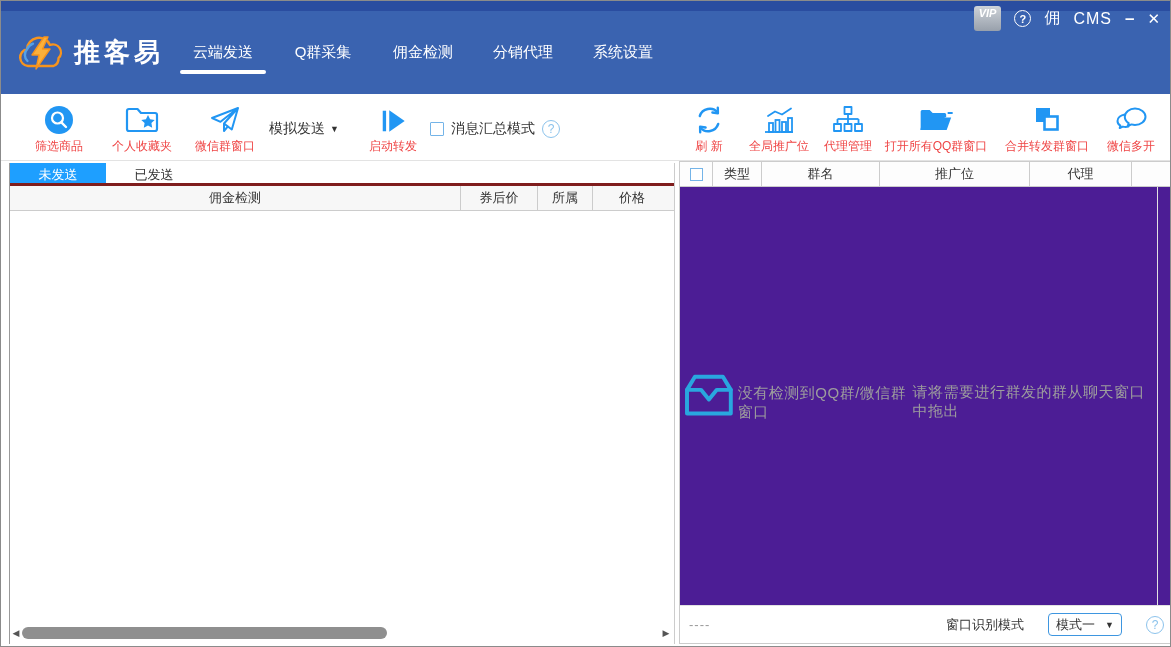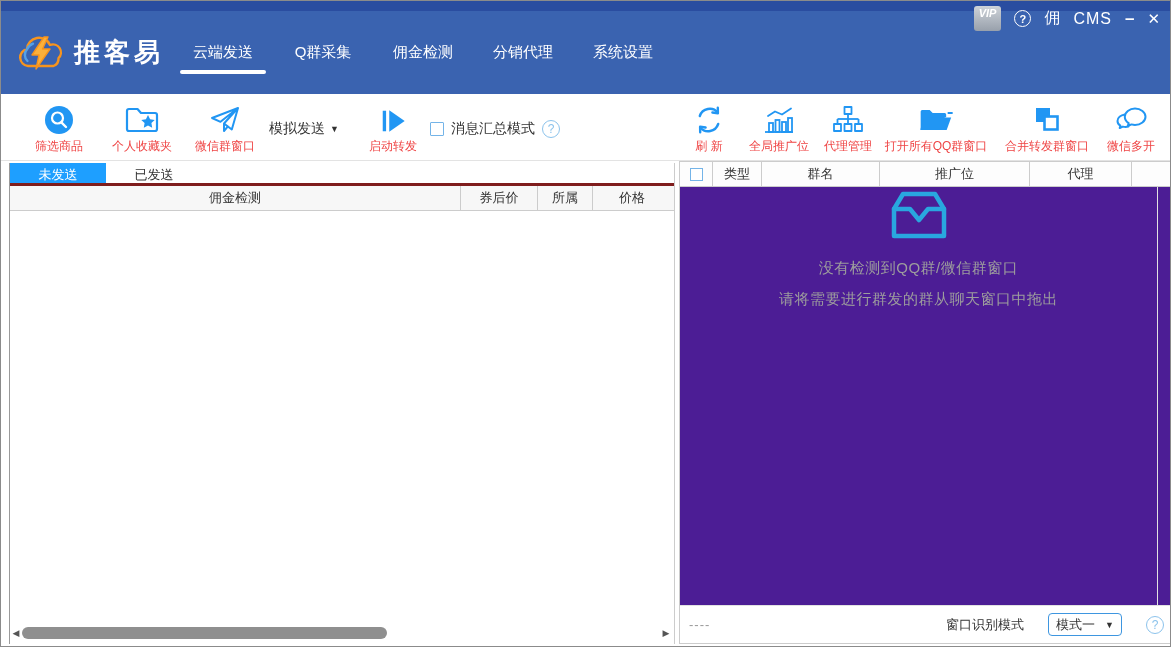--- a/index.html
+++ b/index.html
@@ -59,21 +59,21 @@
   .lp-scroll .scroll-right{position:absolute;right:2px;}
   
   .right-panel{position:absolute;left:678px;top:160px;width:492px;bottom:2px;background:#4c1d95;
     border:1px solid #ccc;}
   .rp-head{height:25px;display:flex;border-bottom:1px solid #ccc;align-items:stretch;background:#fdfdfd;}
   .rp-head .cell{display:flex;align-items:center;justify-content:center;font-size:13px;color:#333;border-right:1px solid #ccc;}
   .rp-c-cb{width:33px;} .rp-c0{width:49px;} .rp-c1{width:118px;} .rp-c2{width:150px;} .rp-c3{width:102px;}
   .rp-cfill{flex:1;border-right:none !important;}
   .rp-cb{width:13px;height:13px;border:1px solid #74b4e8;background:#fff;cursor:pointer;}
   .v-strip{position:absolute;top:25px;bottom:38px;right:12px;width:0;border-left:1px solid #e2e2e2;}
-  .rp-empty{position:absolute;top:25px;left:0;right:13px;bottom:38px;display:flex;flex-direction:column;
+  .rp-empty{position:absolute;top:25px;left:0;right:13px;bottom:38px;display:flex;flex-direction:row;
     align-items:center;justify-content:flex-start;}
   .empty-title{font-size:15px;color:#9d9d9d;margin-top:14px;letter-spacing:.5px;}
   .empty-sub{font-size:15px;color:#9d9d9d;margin-top:12px;letter-spacing:.5px;}
   .rp-footer{position:absolute;left:0;right:0;bottom:0;height:38px;border-top:1px solid #e2e2e2;
     display:flex;align-items:center;padding:0 6px 0 9px;background:#fff;}
   .dashes{font-size:13px;color:#999;letter-spacing:1px;}
   .mode-group{margin-left:auto;display:flex;align-items:center;gap:24px;}
   .mode-label{font-size:13px;color:#333;}
   .mode-select{width:74px;height:23px;border:1px solid #3e96e0;border-radius:4px;display:flex;
     align-items:center;justify-content:space-between;padding:0 7px;cursor:pointer;background:#fff;}

